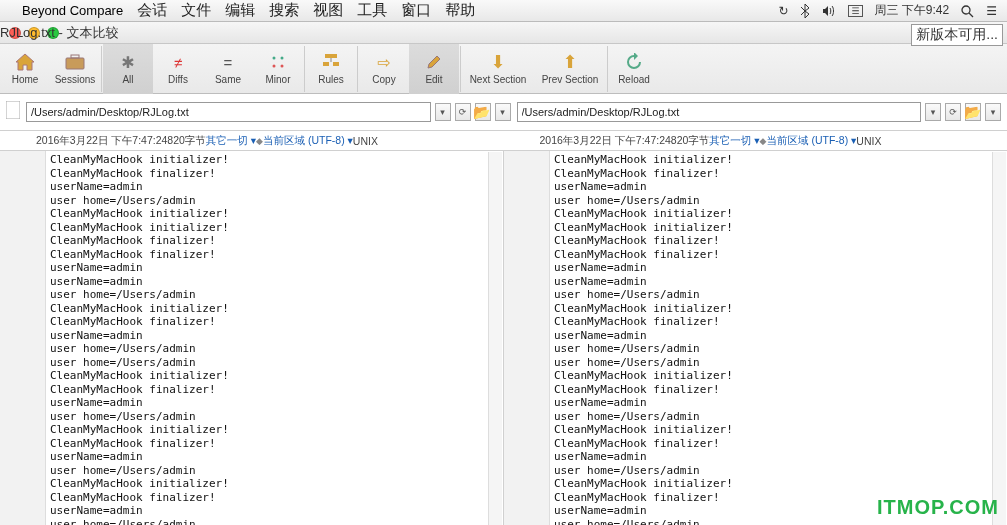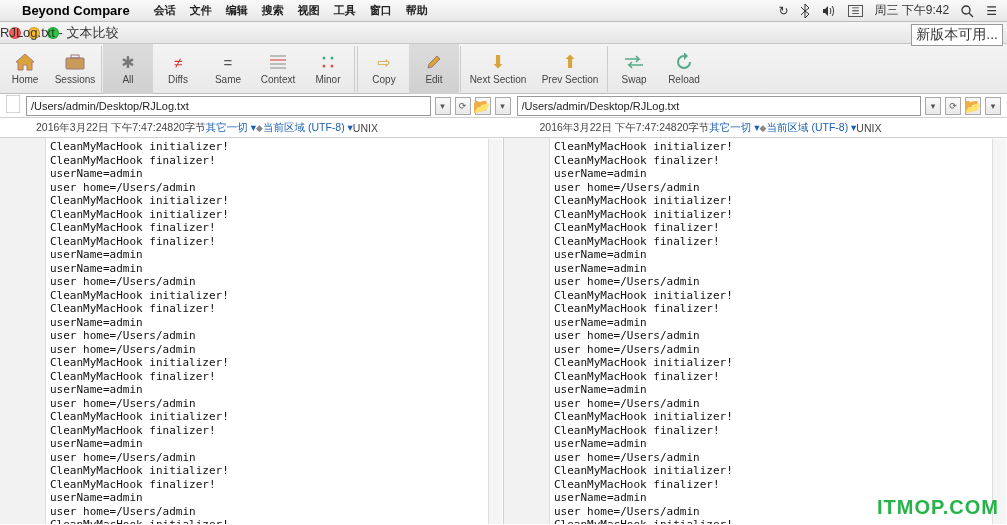--- a/index.html
+++ b/index.html
@@ -1,43 +1,43 @@
 <!DOCTYPE html>
 <html><head>
 <meta charset="utf-8">
 <style>
 * { margin:0; padding:0; box-sizing:border-box; font-family:"Lucida Grande","Helvetica Neue",Arial,sans-serif; }
 body { width:1007px; height:525px; background:#fff; overflow:hidden; position:relative; font-size:11px; }
 
 
 .menubar { height:22px; background:linear-gradient(#f9f9f9,#e8e8e8); border-bottom:1px solid #bbb; display:flex; align-items:center; padding:0 10px; }
 .menubar .apple { font-size:14px; margin-right:12px; }
-.menubar .appname { font-weight:bold; margin-right:24px; font-size:13px; }
-.menubar .mitem { margin-right:14px; font-size:11px; color:#222; cursor:default;font-weight:bold; }
+.menubar .appname { font-weight:normal; margin-right:14px; font-size:13px; }
+.menubar .mitem { margin-right:14px; font-size:15px; color:#222; cursor:default; }
 .menubar .spacer { flex:1; }
 .menubar .status { margin-left:12px; font-size:12px; color:#333; }
 .menubar .status svg { vertical-align:middle; }
 
 
 .titlebar { height:22px; background:linear-gradient(#f6f6f6,#e6e6e6); border-bottom:1px solid #c7c7c7; display:flex; align-items:center; position:relative; }
 .traffic { display:flex; gap:7px; margin-left:9px; }
 .tl { width:12px; height:12px; border-radius:50%; border:0.5px solid rgba(0,0,0,.2); }
 .tl.r { background:#ff5f57; } .tl.y { background:#febc2e; } .tl.g { background:#28c840; }
 .titlebar .title { position:absolute; left:0; right:0; text-align:left; font-size:13px; color:#333; }
 .titlebar .notice { position:absolute; right:4px; top:2px; background:#fff; border:1px solid #999; font-size:14px; padding:1px 4px; color:#333; }
 
 
 .toolbar { height:50px; background:linear-gradient(#f4f4f4,#e9e9e9); border-bottom:1px solid #bdbdbd; display:flex; align-items:center; }
 .tbtn { width:50px; height:50px; display:flex; flex-direction:column; align-items:center; justify-content:center; gap:2px; cursor:default; font-size:10px; color:#444; }
 .tbtn.sel { background:linear-gradient(#dcdcdc,#d0d0d0); }
 .tbtn .ic { width:20px; height:20px; display:flex; align-items:center; justify-content:center; }
 .tsep { width:1px; height:46px; background:#ccc; margin:0 1px; }
 
 
-.pathrow { height:24px; display:flex; align-items:center; border-bottom:1px solid #d0d0d0; }
+.pathrow { height:37px; display:flex; align-items:center; border-bottom:1px solid #d0d0d0; }
 .pathrow .paper { width:26px; text-align:center; font-size:16px; }
 .pathrow .half { flex:1; display:flex; align-items:center; padding-right:6px; gap:4px; }
 .pathinput { flex:1; height:20px; border:1px solid #999; background:#fff; font-size:11px; padding:0 4px; color:#222; }
 .sbtn { width:16px; height:18px; border:1px solid #aaa; background:linear-gradient(#fafafa,#e8e8e8); display:flex; align-items:center; justify-content:center; font-size:9px; color:#555; cursor:pointer; }
 .folder { color:#d9a43a; font-size:14px; }
 
 
 .inforow { height:20px; display:flex; border-bottom:1px solid #d0d0d0; font-size:10.5px; color:#444; }
 .inforow .half { flex:1; display:flex; align-items:center; padding-left:36px; padding-right:6px; }
 .inforow .dd { color:#1a5fb4; }
@@ -128,40 +128,40 @@
       <span class="ic" style="font-size:15px;color:#d33;">≠</span>
       <span>Diffs</span>
     </div>
   <div class="tbtn">
       <span class="ic" style="font-size:15px;color:#555;">=</span>
       <span>Same</span>
     </div>
   <div class="tbtn">
       <span class="ic">
         <svg width="18" height="16" viewBox="0 0 18 16">
-          <line x1="1" y1="2" x2="17" y2="2" stroke="#888"></line>
-          <line x1="1" y1="6" x2="17" y2="6" stroke="#d33"></line>
-          <line x1="1" y1="10" x2="17" y2="10" stroke="#888"></line>
-          <line x1="1" y1="14" x2="17" y2="14" stroke="#888"></line>
-        </svg>
-      </span>
-      <span>Context</span>
-    </div>
-  <div class="tbtn">
-      <span class="ic">
-        <svg width="18" height="16" viewBox="0 0 18 16">
           <circle cx="5" cy="4" r="1.5" fill="#4a8"></circle>
           <circle cx="13" cy="4" r="1.5" fill="#4a8"></circle>
           <circle cx="5" cy="12" r="1.5" fill="#d55"></circle>
           <circle cx="13" cy="12" r="1.5" fill="#d55"></circle>
         </svg>
       </span>
       <span>Minor</span>
     </div>
   <div class="tsep"></div>
+  <div class="tbtn">
+      <span class="ic">
+        <svg width="18" height="18" viewBox="0 0 18 18">
+          <rect x="3" y="1" width="12" height="4" fill="#d9a43a"></rect>
+          <line x1="9" y1="5" x2="9" y2="9" stroke="#888"></line>
+          <rect x="1" y="9" width="6" height="4" fill="#d9a43a"></rect>
+          <rect x="11" y="9" width="6" height="4" fill="#d9a43a"></rect>
+        </svg>
+      </span>
+      <span>Rules</span>
+    </div>
   <div class="tsep"></div>
   <div class="tbtn">
       <span class="ic" style="font-size:16px;color:#d9a43a;">⇨</span>
       <span>Copy</span>
     </div>
   <div class="tbtn sel">
       <span class="ic">
         <svg width="16" height="16" viewBox="0 0 16 16">
           <path d="M2 14l1-4 8-8 3 3-8 8z" fill="#d9a43a" stroke="#977"></path>
         </svg>
@@ -171,29 +171,20 @@
   <div class="tsep"></div>
   <div class="tbtn" style="width:72px">
       <span class="ic" style="font-size:18px;color:#d9a43a;">⬇</span>
       <span>Next Section</span>
     </div>
   <div class="tbtn" style="width:72px">
       <span class="ic" style="font-size:18px;color:#d9a43a;">⬆</span>
       <span>Prev Section</span>
     </div>
   <div class="tsep"></div>
-  <div class="tbtn">
-      <span class="ic">
-        <svg width="20" height="14" viewBox="0 0 20 14">
-          <path d="M1 4h14l-3-3m3 3l-3 3" stroke="#5a8" fill="none" stroke-width="1.5"></path>
-          <path d="M19 10H5l3 3m-3-3l3-3" stroke="#5a8" fill="none" stroke-width="1.5"></path>
-        </svg>
-      </span>
-      <span>Swap</span>
-    </div>
   <div class="tbtn">
       <span class="ic">
         <svg width="18" height="18" viewBox="0 0 18 18">
           <path d="M9 2a7 7 0 1 0 7 7h-2a5 5 0 1 1-5-5v3l4-4-4-4z" fill="#5a8"></path>
         </svg>
       </span>
       <span>Reload</span>
     </div>
 </div>
 

